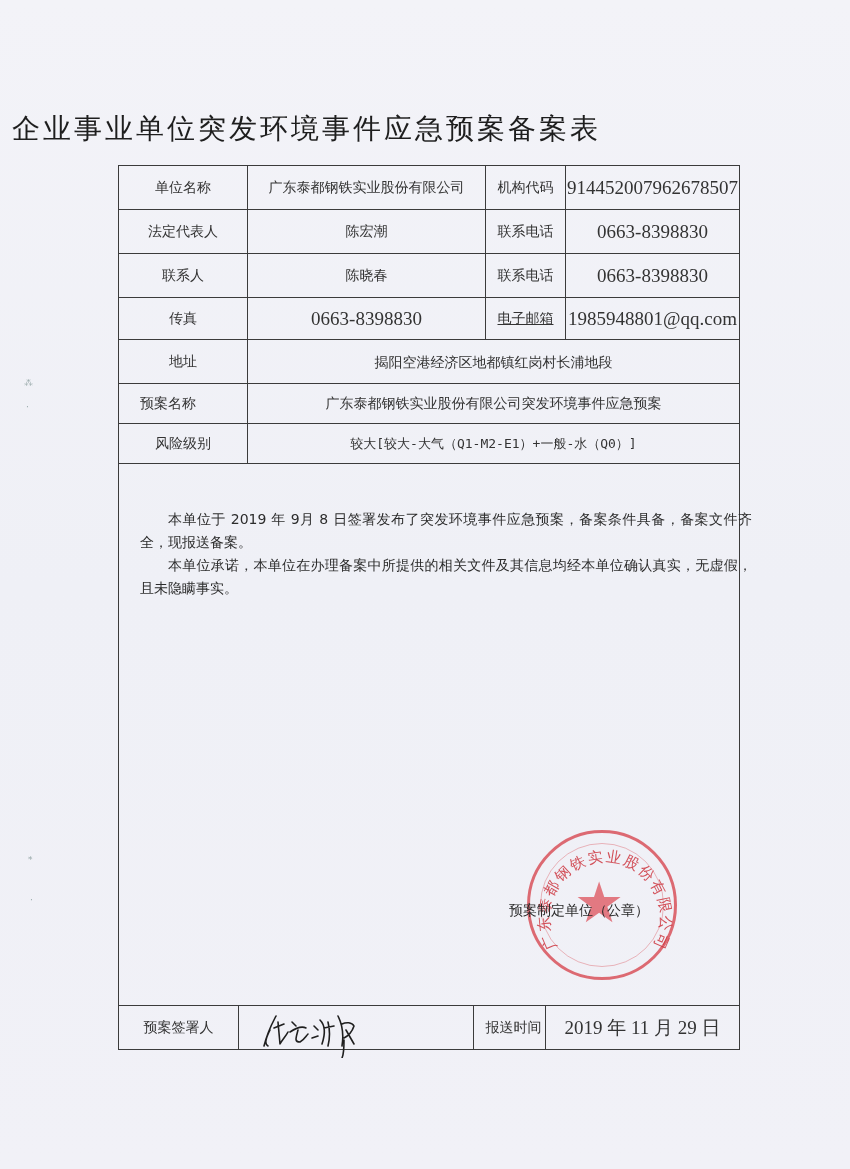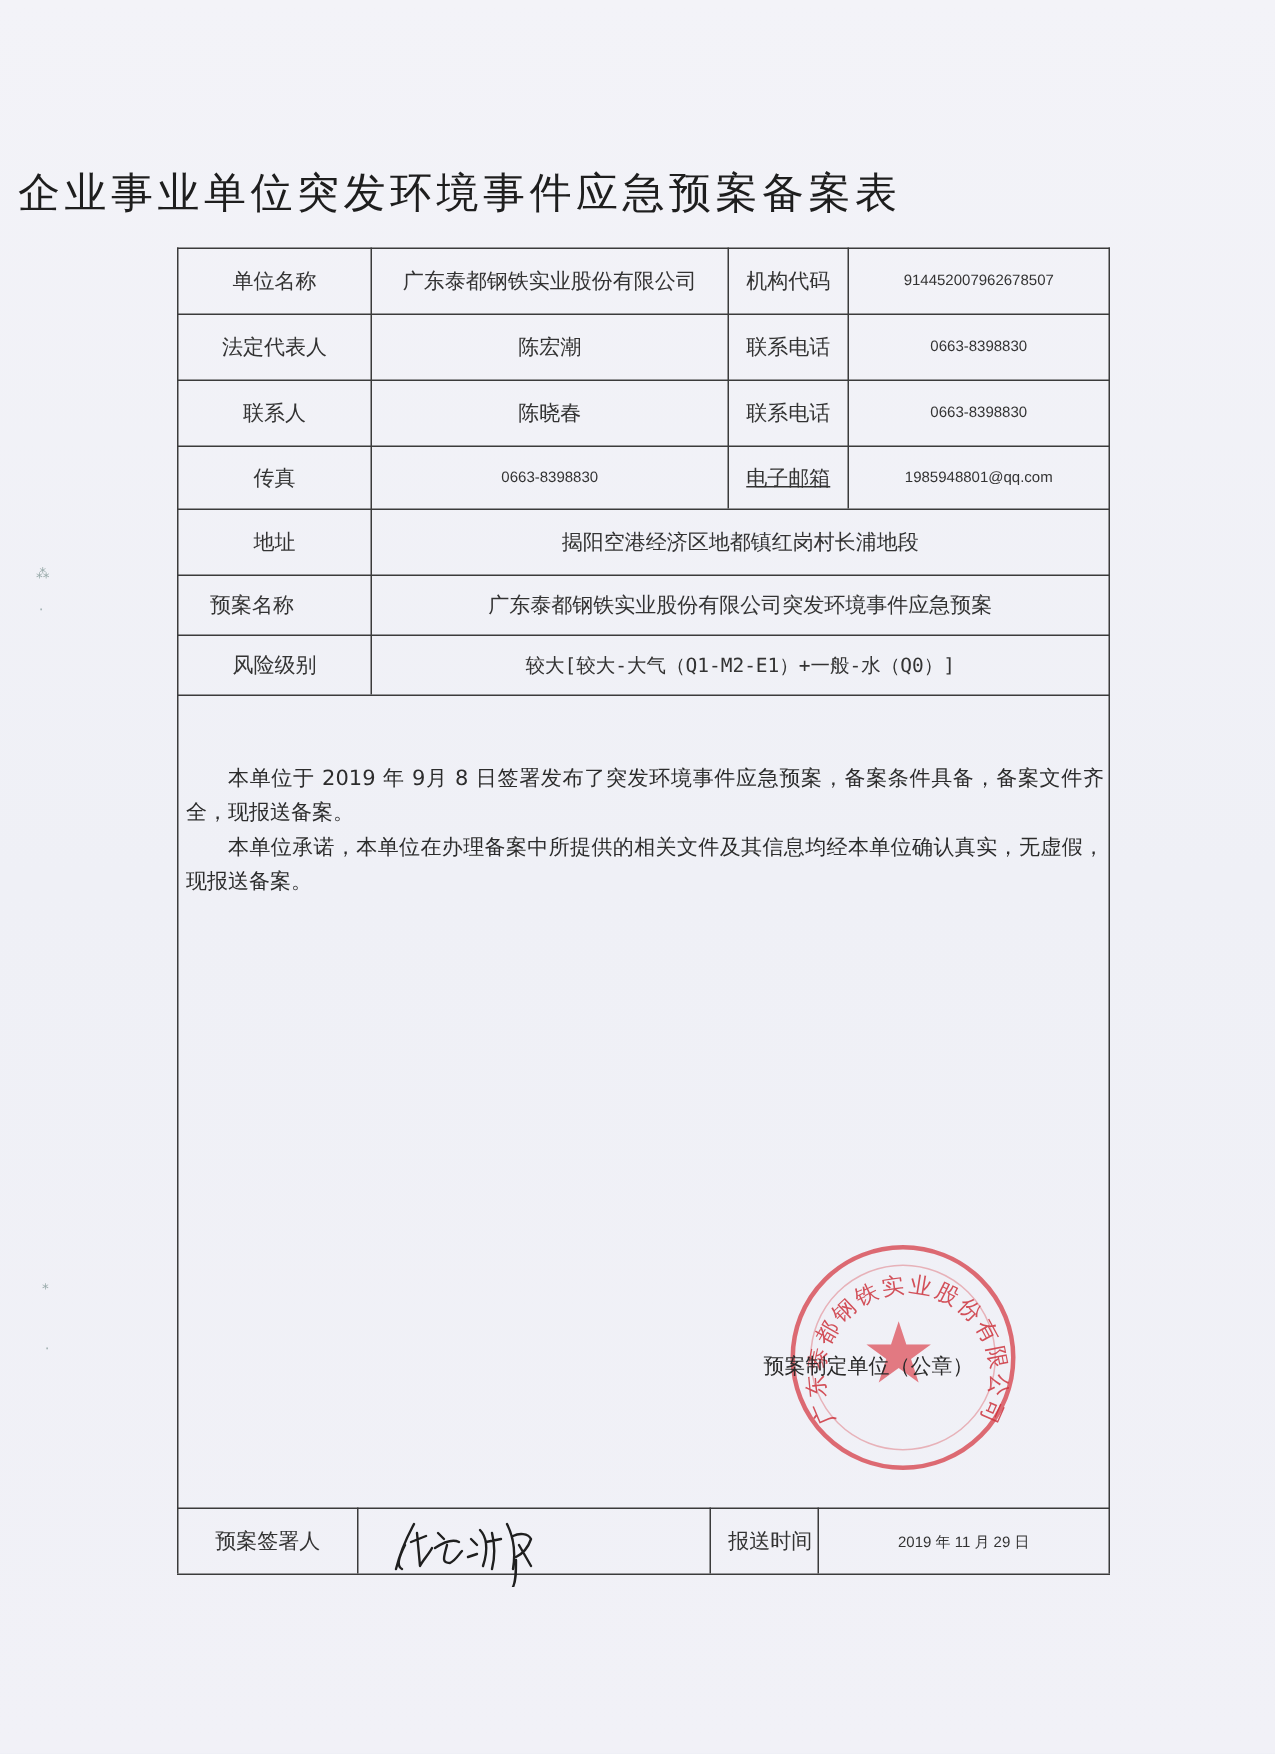--- a/index.html
+++ b/index.html
@@ -19,26 +19,26 @@
     text-align: left; font-size: 28px; letter-spacing: 3px;
     font-family: "DejaVu Sans", "Liberation Sans", sans-serif;
     color: #1e1e1e;
     padding-left: 12px;
   }
   .cell {
     position: absolute; display: flex; align-items: center; justify-content: center;
     font-size: 14px; text-align: center; color: #333;
     font-family: "DejaVu Sans", "Liberation Sans", sans-serif;
   }
-  .cell.num { font-family: Liberation Sans, sans-serif; font-size: 10px; }
+  .cell.num { font-family: Liberation Serif, serif; font-size: 19px; }
   .hl { position: absolute; height: 1px; background: #3b3b3b; }
   .vl { position: absolute; width: 1px; background: #3b3b3b; }
   .addr { flex-direction: column; line-height: 22px; }
   .body-text {
-    position: absolute; left: 124px; width: 612px; top: 508px;
+    position: absolute; left: 140px; width: 612px; top: 508px;
     font-size: 14px; line-height: 23px; color: #2c2c2c;
     font-family: "DejaVu Sans", "Liberation Sans", sans-serif;
   }
   .body-text p { margin: 0; text-indent: 28px; text-align: justify; }
   .seal {
     position: absolute; left: 527px; top: 830px; width: 150px; height: 150px;
     border-radius: 50%; border: 3px solid rgba(214, 60, 70, 0.75);
     box-sizing: border-box;
   }
   .seal-inner {
@@ -133,21 +133,21 @@
           <path d="M80 6 C84 14, 86 24, 84 36 M84 14 C88 12, 94 12, 96 16 C94 22, 90 26, 86 28 M88 20 L96 34 M86 30 C86 38, 86 44, 84 48"></path>
         </g>
       </svg>
     </div>
     <div class="cell" style="left:454px; width:71px; top:1006px; height:43px;margin-left:24px;">报送时间</div>
     <div class="cell num" style="left:546px; width:193px; top:1006px; height:43px;">2019 年 11 月 29 日</div>
   </div>
 
   <div class="body-text">
     <p>本单位于 2019 年  9月 8 日签署发布了突发环境事件应急预案，备案条件具备，备案文件齐全，现报送备案。</p>
-    <p>本单位承诺，本单位在办理备案中所提供的相关文件及其信息均经本单位确认真实，无虚假，现报送备案。</p>
+    <p>本单位承诺，本单位在办理备案中所提供的相关文件及其信息均经本单位确认真实，无虚假，且未隐瞒事实。</p>
   </div>
 
   <div class="seal">
     <div class="seal-inner"></div>
     <div class="seal-star">★</div>
     <svg class="seal-text" viewBox="0 0 150 150">
       <defs>
         <path id="sealArc" d="M 30 118 A 56 56 0 1 1 120 118"></path>
       </defs>
       <text font-size="15" fill="rgba(205,50,60,0.85)" font-family="DejaVu Sans, sans-serif" letter-spacing="2">

